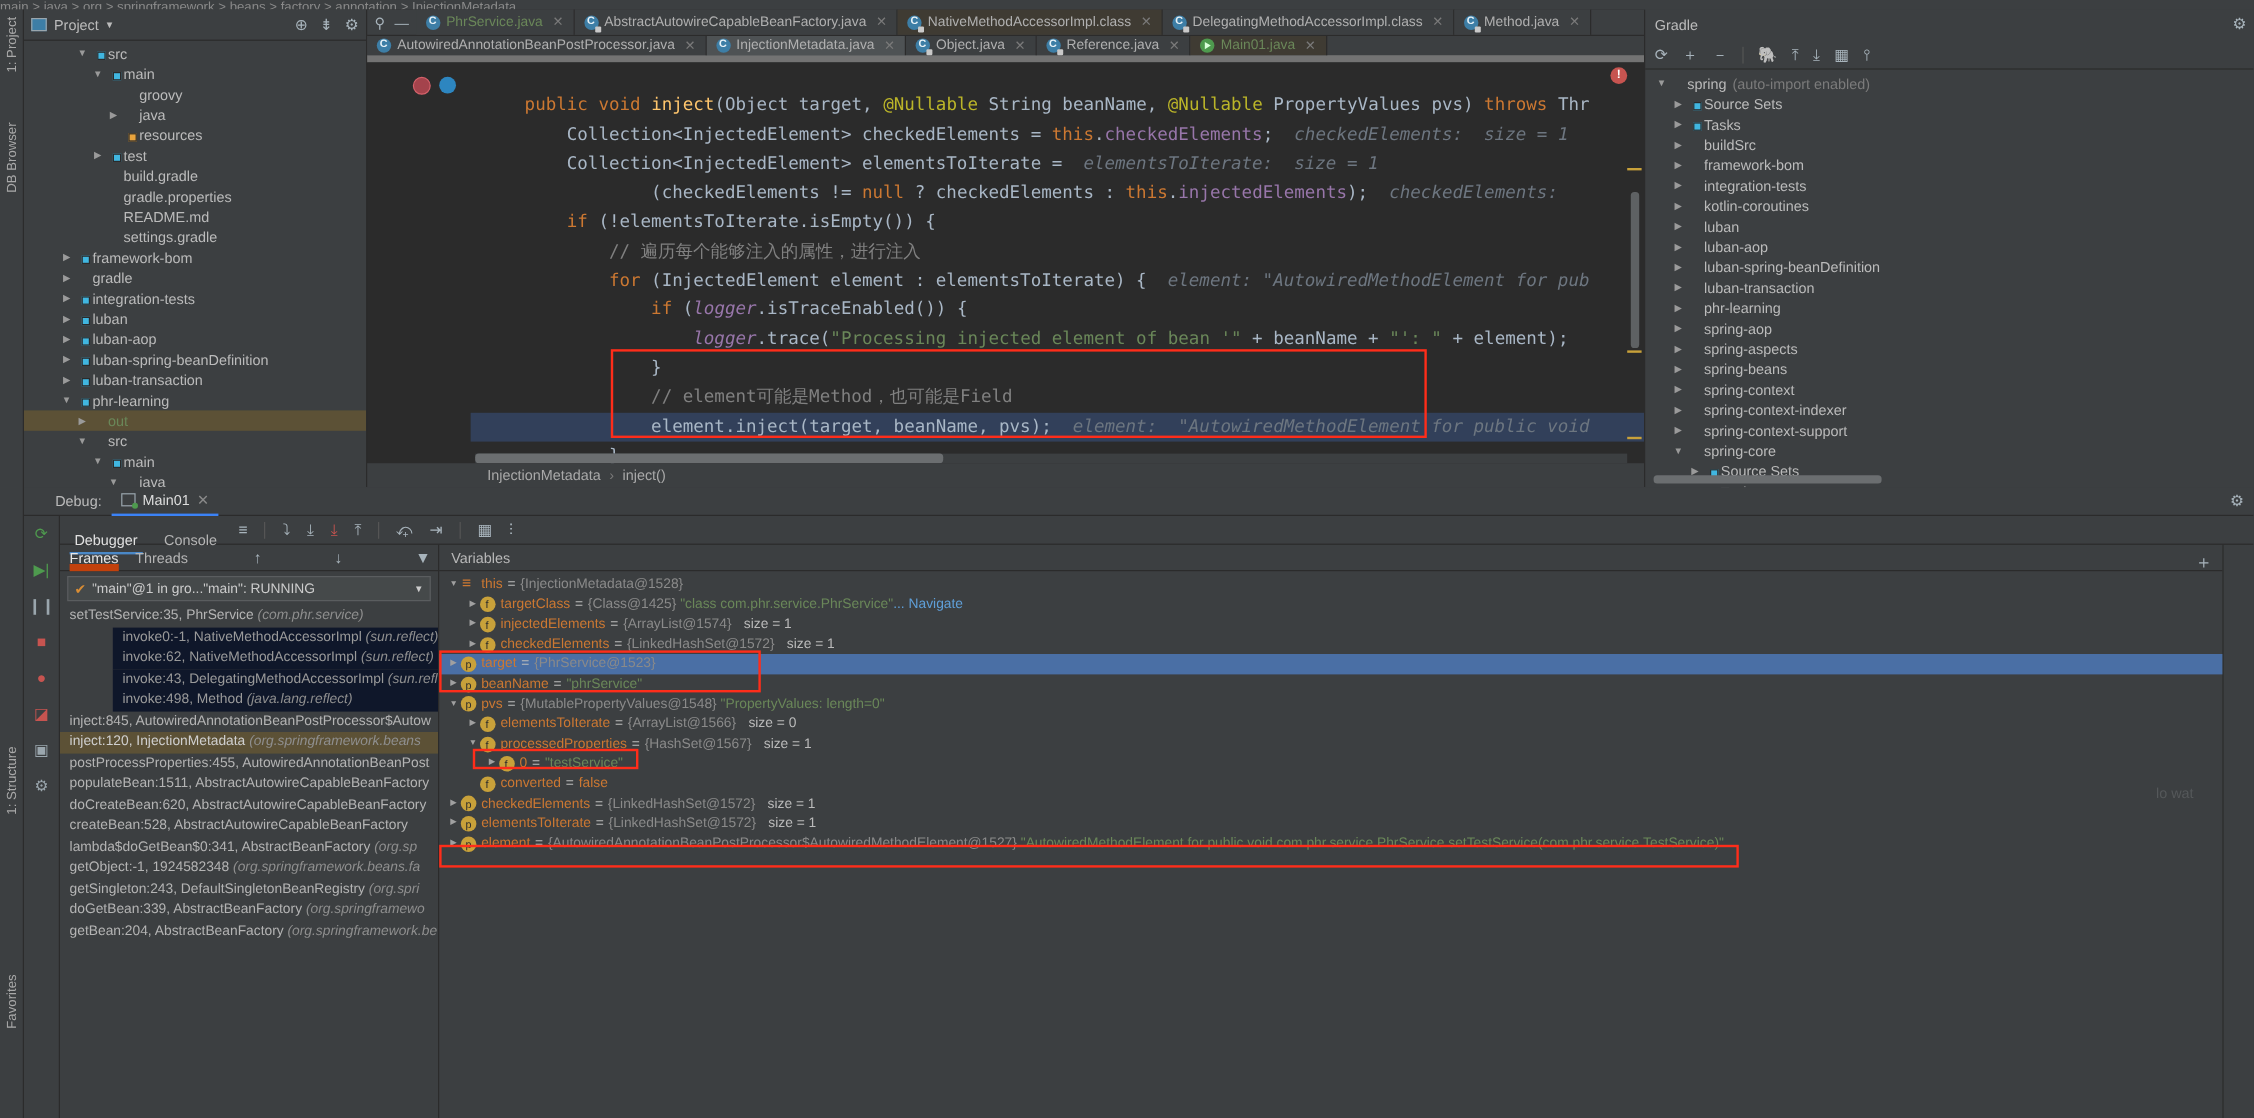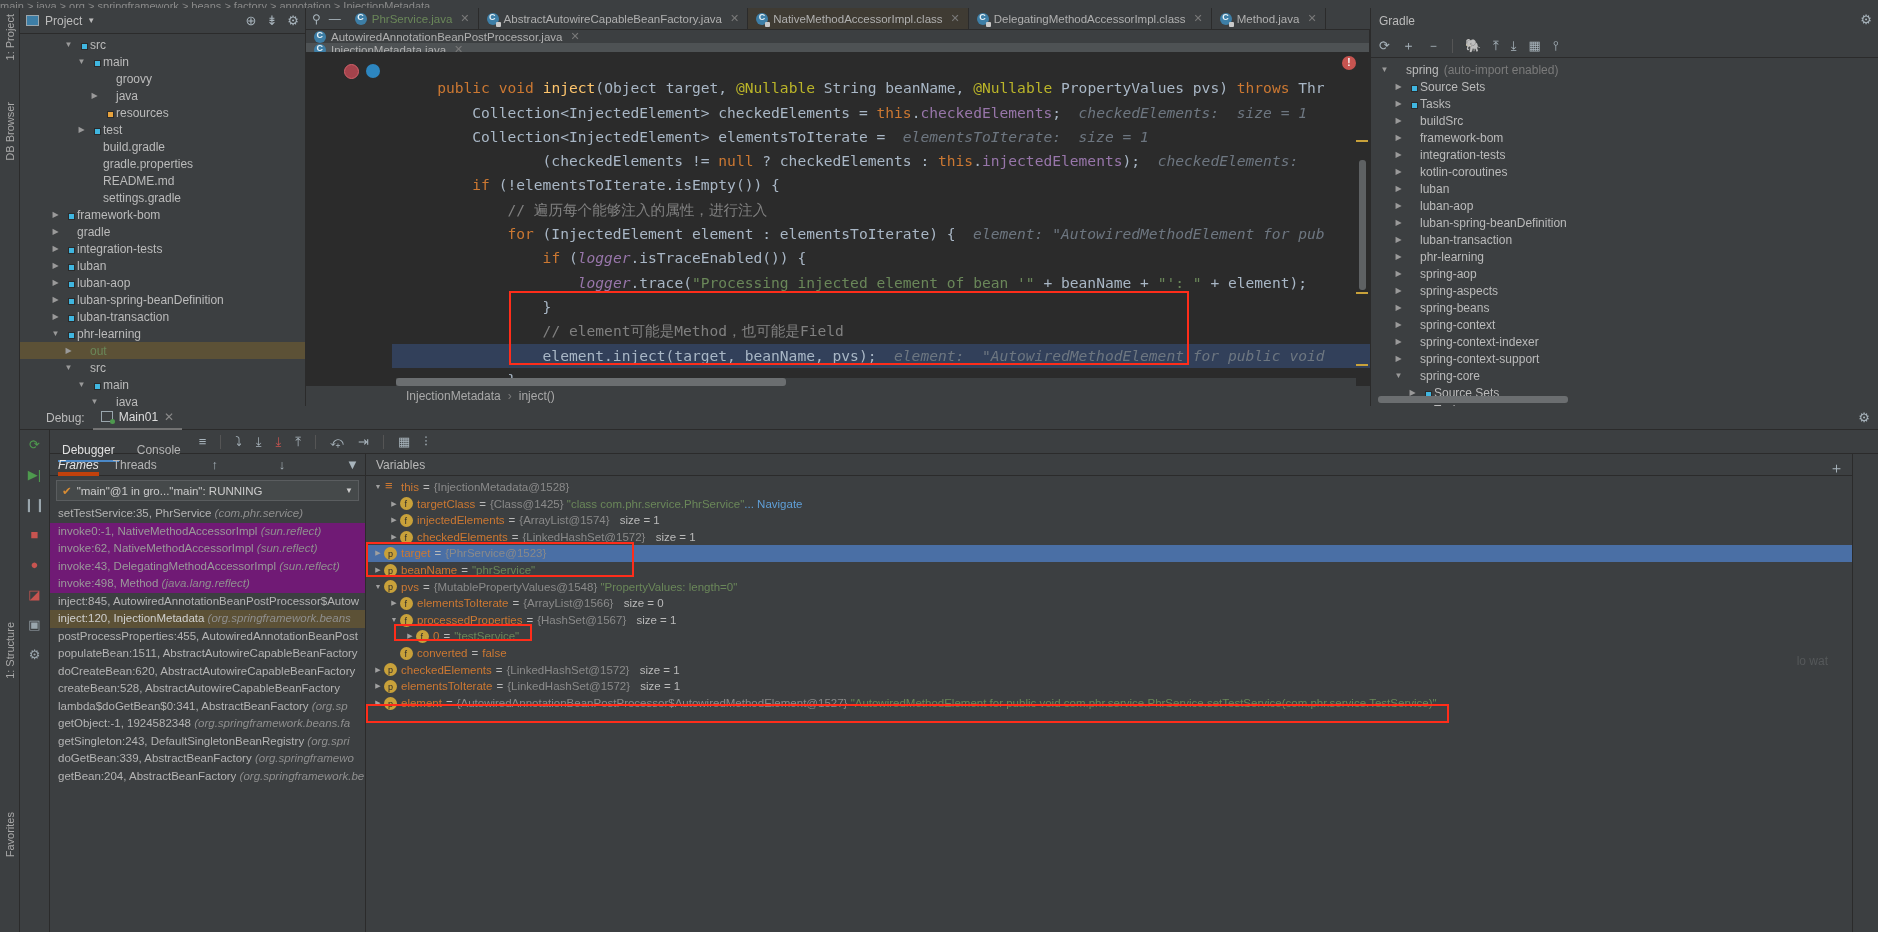--- a/index.html
+++ b/index.html
@@ -70,21 +70,21 @@
   .gicon.props { background: linear-gradient(90deg,#4a90d9 33%,#6a8759 33% 66%,#e8a33d 66%); border-radius: 1px; height:11px;}
   .gicon.md { background: #7c8894; border-radius: 1px; height: 11px; }
 
   
   #editor-area {
     position: absolute; left: 306px; top: 8px; width: 1064px; height: 398px;
     background: #2b2b2b;
   }
   #tabrow1, #tabrow2 { height: 22px; display: flex; background: #3c3f41; }
   #tabrow1 { border-bottom: 1px solid #2b2b2b; }
-  #tabrow2 { border-bottom: 6px solid #737373; flex-direction: column; }
+  #tabrow2 { border-bottom: 6px solid #737373; }
   .tabsmall-btns { display: flex; align-items: center; padding: 0 6px; gap: 8px; flex: 0 0 auto; }
   .etab {
     display: flex; align-items: center; gap: 5px; padding: 0 8px;
     border-right: 1px solid #2b2b2b; font-size: 11.5px; color: #b0b0b0;
     white-space: nowrap; cursor: default; background: #3c3f41;
   }
   .etab.inactive-dim { background: #3f3b33; }
   .etab.active { background: #4e5254; }
   .etab .x { color: #7a7a7a; font-size: 11px; margin-left: 3px; }
   .etab .lbl.green { color: #6a8759; }
@@ -157,47 +157,47 @@
     position: absolute; left: 20px; top: 406px; width: 1858px; height: 526px;
     background: #3c3f41;
   }
   #debug-titlebar {
     height: 24px; display: flex; align-items: center; padding-left: 6px;
     background: #3c3f41; border-bottom: 1px solid #2b2b2b; gap: 8px;
   }
   #debug-titlebar .dlabel { font-size: 12px; color: #bbb; margin-left: 20px; }
   .runtab {
     display:flex; align-items:center; gap:6px; padding: 0 8px; height: 24px;
-    border-bottom: 2px solid #737373; font-size: 12px; color: #ddd; text-align: right;
+    border-bottom: 2px solid #3b82f6; font-size: 12px; color: #ddd; text-align: right;
   }
   .runtab .x { color: #8a8a8a; }
 
   #debug-body { position: absolute; left: 0; top: 24px; width: 1858px; height: 502px; display: flex; }
   #dbg-sidebar { width: 30px; background: #3c3f41; border-right: 1px solid #2b2b2b;
                  display: flex; flex-direction: column; align-items: center; padding-top: 4px; gap: 10px; }
   .dbtn { width: 20px; height: 20px; display:flex; align-items:center; justify-content:center; font-size: 13px; cursor: default; }
 
   #dbg-main { flex: 1; display: flex; flex-direction: column; }
   #dbg-tabbar { height: 24px; display: flex; align-items: center; gap: 14px; padding-left: 8px; border-bottom: 1px solid #2b2b2b;}
   .dtab { font-size: 12px; color: #b5b5b5; padding: 16px 4px; height: 40px; line-height: 24px; cursor: default; }
   .dtab.active { color: #e0e0e0; border-bottom: 2px solid #4a88c7; }
   .dtoolicon { color: #a8b4bc; font-size: 13px; }
 
   #dbg-split { flex: 1; display: flex; }
   #frames-pane { width: 316px; border-right: 1px solid #2b2b2b; display: flex; flex-direction: column; }
   #frames-tabs { height: 22px; display: flex; gap: 14px; padding-left: 8px; align-items: center; border-bottom: 1px solid #2b2b2b;}
   .ftab { font-size: 12px; color: #b5b5b5; height: 22px; line-height: 22px; cursor: default;}
-  .ftab.active { color: #e6e6e6; border-bottom: 4px solid #c2410c; font-style: italic; }
+  .ftab.active { color: #e6e6e6; border-bottom: 6px solid #c2410c; }
   #thread-selector {
     margin: 4px 6px; height: 21px; border: 1px solid #5a5d5f; background: #45494a;
     display: flex; align-items: center; gap: 5px; padding: 0 5px; font-size: 11.5px; color: #ccc;
   }
   #frames-list { flex: 1; overflow: hidden; font-size: 11.5px; }
   .frame { height: 17.5px; line-height: 17.5px; padding-left: 8px; white-space: nowrap; color: #b4b4b4; cursor: default; }
-  .frame.dim  { background: #701a75; color: #9a9a9a; }
+  .frame.dim  { background: #0f172a; color: #9a9a9a; margin-left: 44px; }
   .frame.sel  { background: #5c5136; color: #cfcfcf; }
   .frame .pkg { color: #8f8f8f; font-style: italic; }
 
   #vars-pane { flex: 1; display: flex; flex-direction: column; position: relative; }
   #vars-header { height: 22px; display: flex; align-items: center; padding-left: 10px;
                  font-size: 12px; color: #b8b8b8; border-bottom: 1px solid #2b2b2b;}
   #vars-list { flex: 1; font-size: 11.5px; padding-top: 3px; }
   .vrow { height: 16.6px; line-height: 16.6px; white-space: nowrap; display: flex; align-items: center; cursor: default;}
   .vrow.sel { background: #4a6fa5; }
   .vtw { width: 12px; flex: 0 0 12px; text-align: center; font-size: 7px; color: #a0a0a0; }

